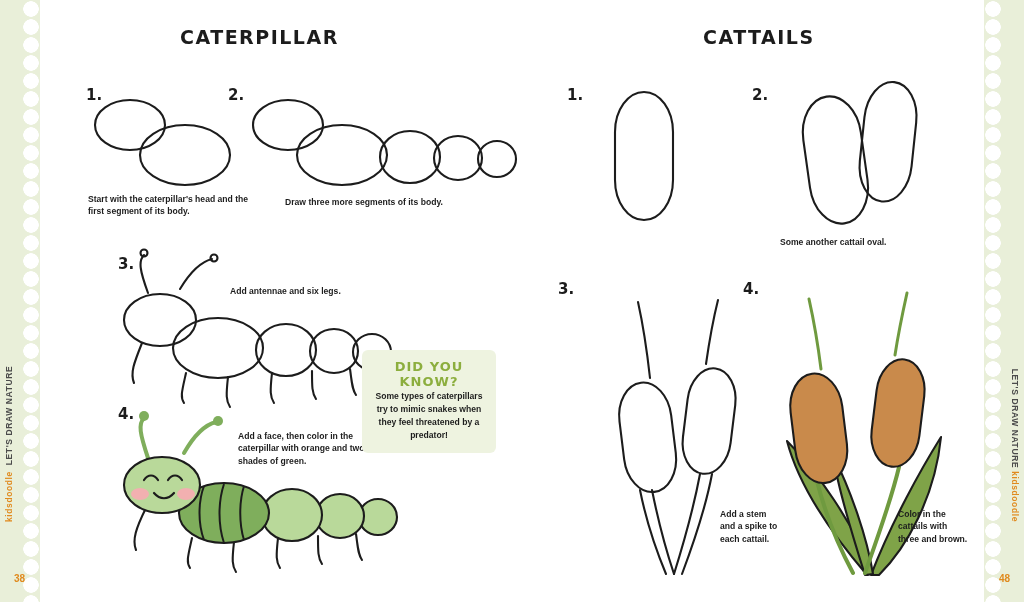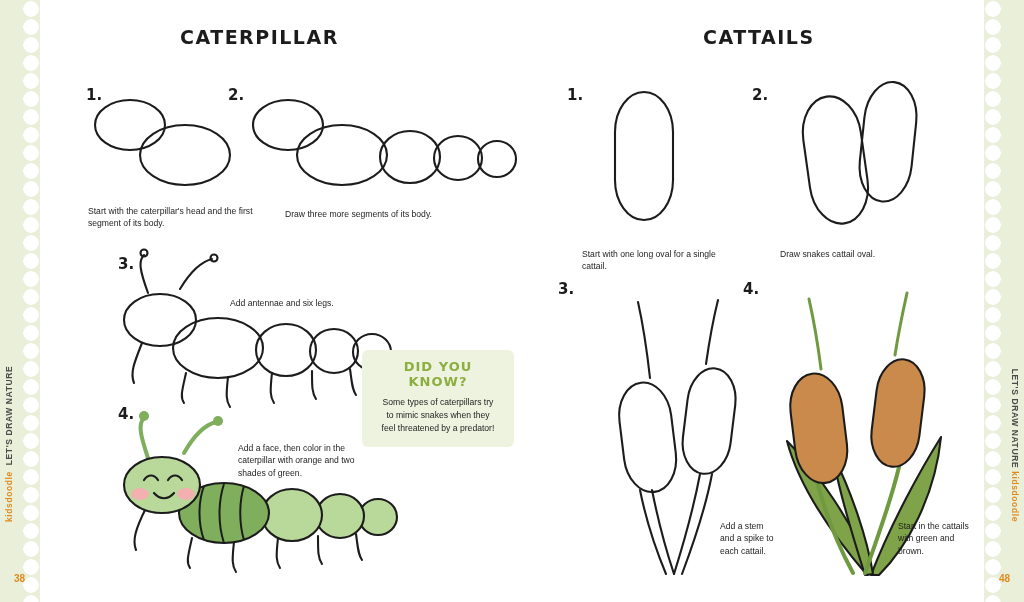--- a/index.html
+++ b/index.html
@@ -78,47 +78,45 @@
     font-family:"DejaVu Sans", sans-serif;
     font-weight:bold;
     font-size:15px;
     color:#1c1c1c;
   }
   .caption{
     position:absolute;
     font-size:8.6px;
     line-height:1.45;
     color:#1d1d1d;
-    font-weight:400;
-    margin-top:12px;
+    font-weight:700;
   }
   svg{position:absolute;overflow:visible;}
   .ink{fill:none;stroke:#1c1c1c;stroke-width:2.1;stroke-linecap:round;stroke-linejoin:round;}
 
   
   .dyk{
     position:absolute;
     left:322px;top:350px;width:118px;
     background:#eef3e0;
     border-radius:6px;
-    padding:10px 17px 12px;
+    padding:10px 8px 12px;
     text-align:center;
   }
   .dyk-title{
     font-family:"DejaVu Sans", sans-serif;
     font-weight:bold;
     color:#8cae3e;
     font-size:13px;
     letter-spacing:1px;
     line-height:1.15;
   }
   .dyk-body{
-    margin-top:6px;
     font-size:8.6px;
-    font-weight:normal;
+    font-weight:bold;
     line-height:1.5;
     color:#1d1d1d;
   }
 </style>
 </head>
 <body>
 
 <div class="page">
 
   <div class="edge left">
@@ -223,31 +221,30 @@
     <div id="title-right" class="spread-title">CATTAILS</div>
 
     <div class="step-num" style="left:527px;top:86px;">1.</div>
     <div class="step-num" style="left:712px;top:86px;">2.</div>
     <div class="step-num" style="left:518px;top:280px;">3.</div>
     <div class="step-num" style="left:703px;top:280px;">4.</div>
 
     <svg style="left:555px;top:88px;" width="120" height="140">
       <rect class="ink" x="20" y="4" width="58" height="128" rx="29" ry="40"></rect>
     </svg>
-    <div class="caption" style="left:542px;top:236px;width:150px;">Start with one long oval for a single cattail.</div>
 
     <svg style="left:740px;top:82px;" width="160" height="150">
       <g transform="rotate(-8 55 75)">
         <rect class="ink" x="26" y="14" width="58" height="128" rx="29" ry="40"></rect>
       </g>
       <g transform="rotate(6 110 60)">
         <rect class="ink" x="82" y="0" width="52" height="120" rx="26" ry="38"></rect>
       </g>
     </svg>
-    <div class="caption" style="left:740px;top:236px;width:150px;">Draw snakes cattail oval.</div>
+    <div class="caption" style="left:740px;top:236px;width:150px;">Some another cattail oval.</div>
 
     <svg style="left:540px;top:290px;" width="180" height="290">
       <path class="ink" d="M70 88 C 66 52, 62 30, 58 12"></path>
       <path class="ink" d="M126 74 C 130 46, 134 26, 138 10"></path>
       <g transform="rotate(-7 70 150)">
         <rect class="ink" x="42" y="92" width="52" height="110" rx="26" ry="36"></rect>
       </g>
       <g transform="rotate(7 128 140)">
         <rect class="ink" x="104" y="78" width="48" height="106" rx="24" ry="34"></rect>
       </g>
@@ -270,16 +267,16 @@
       <path style="fill:none;stroke:#6f9a3f;stroke-width:4;stroke-linecap:round;" d="M62 196 C 70 228, 84 262, 98 288"></path>
       <path style="fill:none;stroke:#6f9a3f;stroke-width:4;stroke-linecap:round;" d="M144 182 C 136 216, 122 254, 110 288"></path>
 
       <g transform="rotate(-7 66 145)">
         <rect style="fill:#c98a4b;stroke:#1c1c1c;stroke-width:2.1;" x="38" y="88" width="52" height="110" rx="26" ry="36"></rect>
       </g>
       <g transform="rotate(7 142 136)">
         <rect style="fill:#c98a4b;stroke:#1c1c1c;stroke-width:2.1;" x="118" y="74" width="48" height="108" rx="24" ry="34"></rect>
       </g>
     </svg>
-    <div class="caption" style="left:858px;top:508px;width:72px;">Start in the cattails with green and brown.</div>
+    <div class="caption" style="left:858px;top:508px;width:72px;">Color in the cattails with three and brown.</div>
 
   </div>
 </div>
 
 </body></html>

